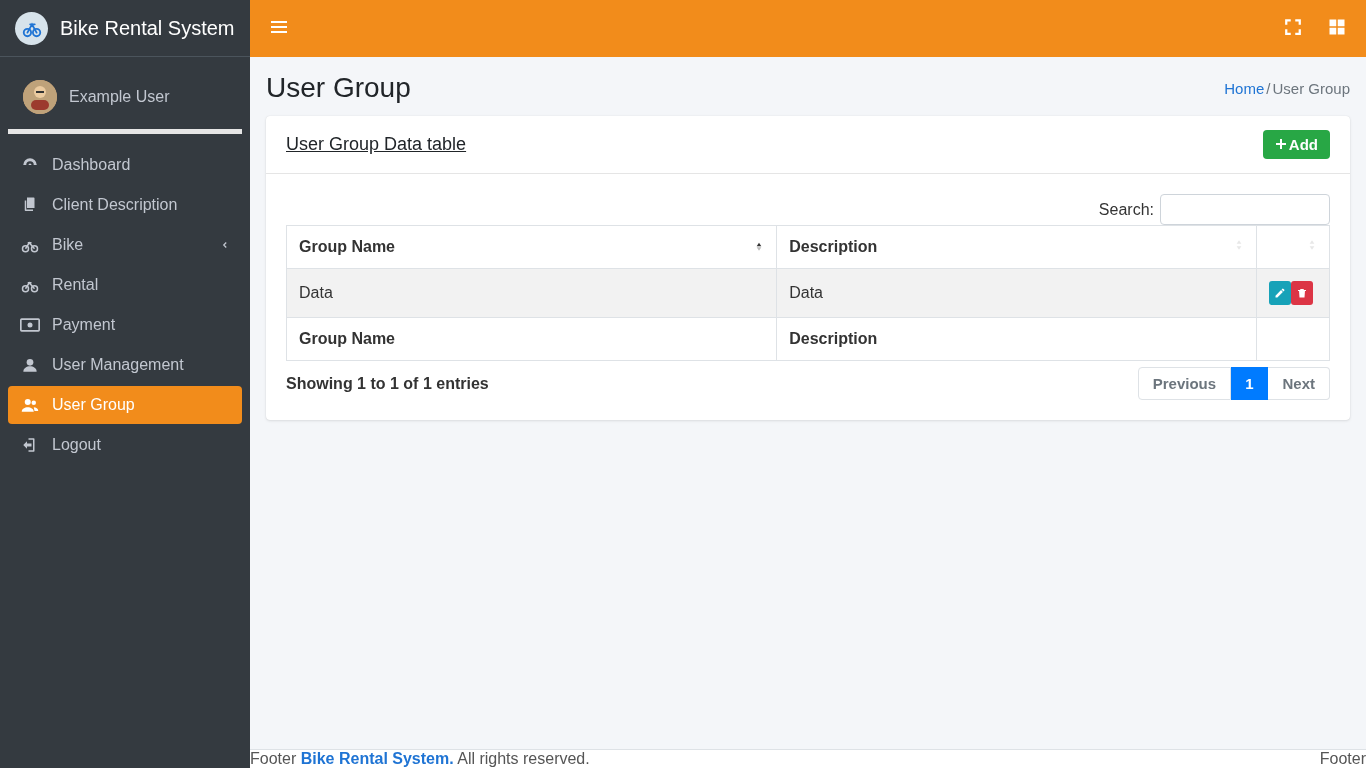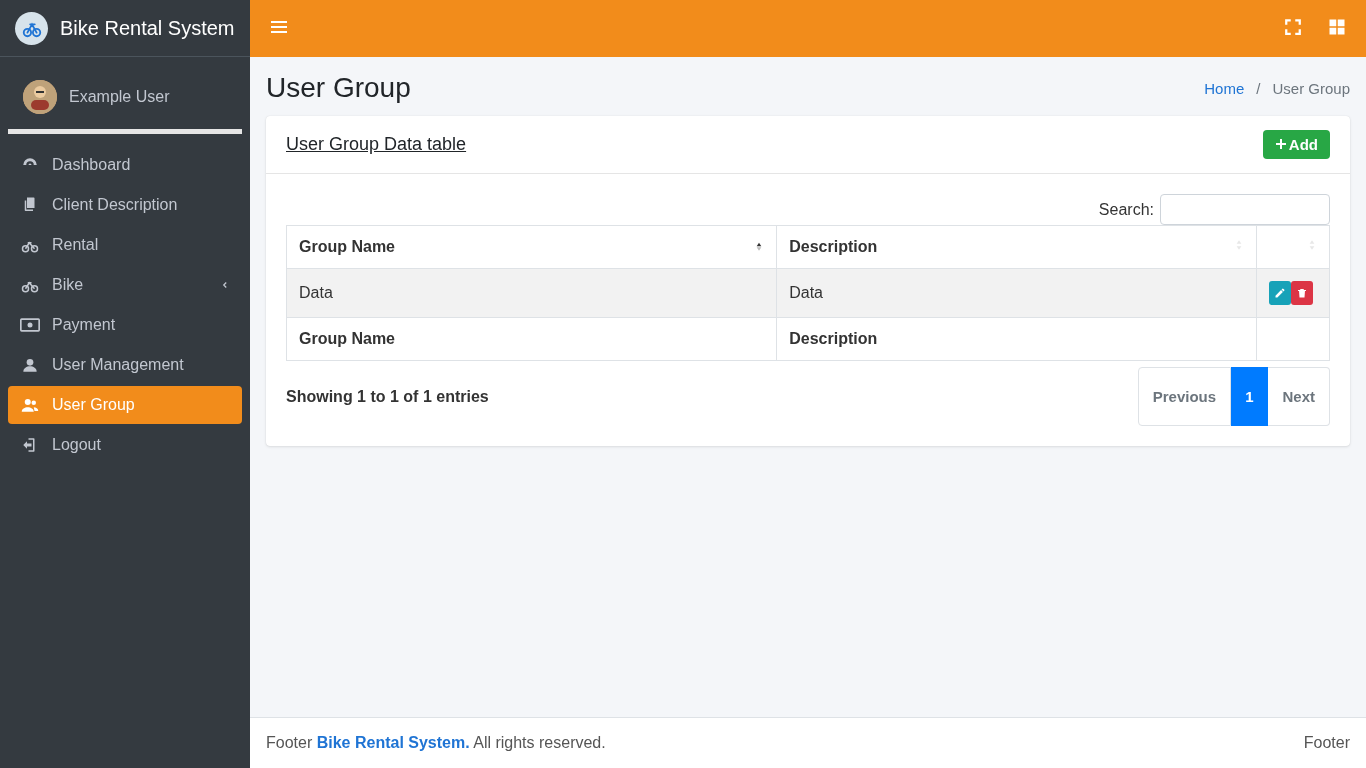--- a/index.html
+++ b/index.html
@@ -54,21 +54,21 @@
   }
   .topbar-left, .topbar-right { display: flex; align-items: center; gap: 18px; }
   .topbar button { background: none; border: none; color: #fff; cursor: pointer; padding: 4px; }
 
   
   .content-header {
     display: flex; justify-content: space-between; align-items: center;
     padding: 15px 16px 12px 16px;
   }
   .content-header h1 { font-size: 28px; font-weight: 500; color: #212529; }
-  .breadcrumb { font-size: 15px; color: #6c757d; display: flex; gap: 12px; align-items: center; }
+  .breadcrumb { font-size: 15px; color: #6c757d; display: flex; gap: 2px; align-items: center; }
   .breadcrumb a { color: #1f74d4; text-decoration: none; }
 
   
   .content { padding: 0 16px 20px 16px; flex: 1; }
   .card {
     background: #fff; border-radius: 4px; box-shadow: 0 0 1px rgba(0,0,0,.125), 0 1px 3px rgba(0,0,0,.1);
   }
   .card-header {
     display: flex; justify-content: space-between; align-items: center;
     padding: 14px 20px; border-bottom: 1px solid rgba(0,0,0,.1);
@@ -103,32 +103,32 @@
     display: inline-flex; align-items: center; justify-content: center;
     width: 22px; height: 24px; border: none; border-radius: 3px; color: #fff; cursor: pointer; margin-left: 0;
   }
   .btn-edit { background: #17a2b8; }
   .btn-del  { background: #dc3545; }
 
   
   .dt-bottom { display: flex; justify-content: space-between; align-items: center; margin-top: 6px; font-size: 16px; font-weight: bold; }
   .pagination { display: flex; }
   .page-link {
-    border: 1px solid #dee2e6; padding: 20px 14px; color: #6c757d; background: #fff; cursor: pointer;
+    border: 1px solid #dee2e6; padding: 7px 14px; color: #6c757d; background: #fff; cursor: pointer;
     font-size: 15px;
   }
   .page-link:first-child { border-radius: 4px 0 0 4px; }
   .page-link:last-child  { border-radius: 0 4px 4px 0; }
   .page-link.active { background: #007bff; color: #fff; border-color: #007bff; }
   .page-link + .page-link { border-left: none; }
 
   
   .footer {
     background: #fff; border-top: 1px solid #dee2e6;
-    padding: 16px; color: #555; display: flex; justify-content: space-between;
+    color: #555; display: flex; justify-content: space-between;
     font-size: 16px;
   }
   .footer strong a { color: #1f74d4; text-decoration: none; }
 </style>
 </head>
 <body>
 
 <aside class="sidebar">
   <div class="brand">
     <span class="brand-logo">
@@ -176,36 +176,36 @@
       </li>
     <li>
         <a href="#">
       <span class="nav-icon">
             <svg width="20" height="18" viewBox="0 0 24 24">
               <circle cx="6" cy="17" r="4" fill="none" stroke="currentColor" stroke-width="2"></circle>
               <circle cx="18" cy="17" r="4" fill="none" stroke="currentColor" stroke-width="2"></circle>
               <path d="M6 17l5-8 7 8M9 9h5" fill="none" stroke="currentColor" stroke-width="2"></path>
             </svg>
           </span>
-      <span>Rental</span>
+      <span>Bike</span>
+      <span class="chevron"><svg width="10" height="10" viewBox="0 0 24 24">
+              <path d="M15 6l-6 6 6 6" fill="none" stroke="currentColor" stroke-width="3"></path>
+            </svg></span>
         </a>
       </li>
     <li>
         <a href="#">
       <span class="nav-icon">
             <svg width="20" height="18" viewBox="0 0 24 24">
               <circle cx="6" cy="17" r="4" fill="none" stroke="currentColor" stroke-width="2"></circle>
               <circle cx="18" cy="17" r="4" fill="none" stroke="currentColor" stroke-width="2"></circle>
               <path d="M6 17l5-8 7 8M9 9h5" fill="none" stroke="currentColor" stroke-width="2"></path>
             </svg>
           </span>
-      <span>Bike</span>
-      <span class="chevron"><svg width="10" height="10" viewBox="0 0 24 24">
-              <path d="M15 6l-6 6 6 6" fill="none" stroke="currentColor" stroke-width="3"></path>
-            </svg></span>
+      <span>Rental</span>
         </a>
       </li>
     <li>
         <a href="#">
       <span class="nav-icon">
             <svg width="20" height="14" viewBox="0 0 24 16">
               <rect x="1" y="1" width="22" height="14" rx="1" fill="none" stroke="currentColor" stroke-width="2"></rect>
               <circle cx="12" cy="8" r="3" fill="currentColor"></circle>
             </svg>
           </span>

